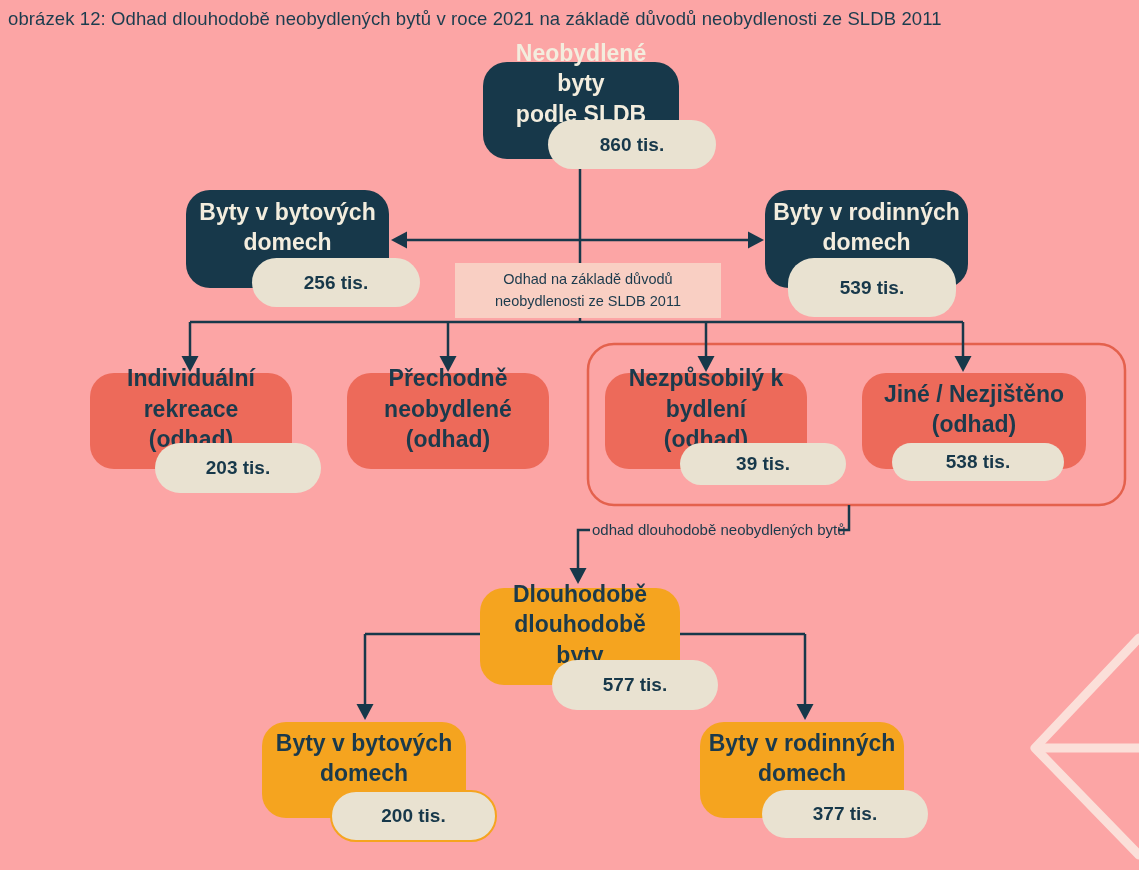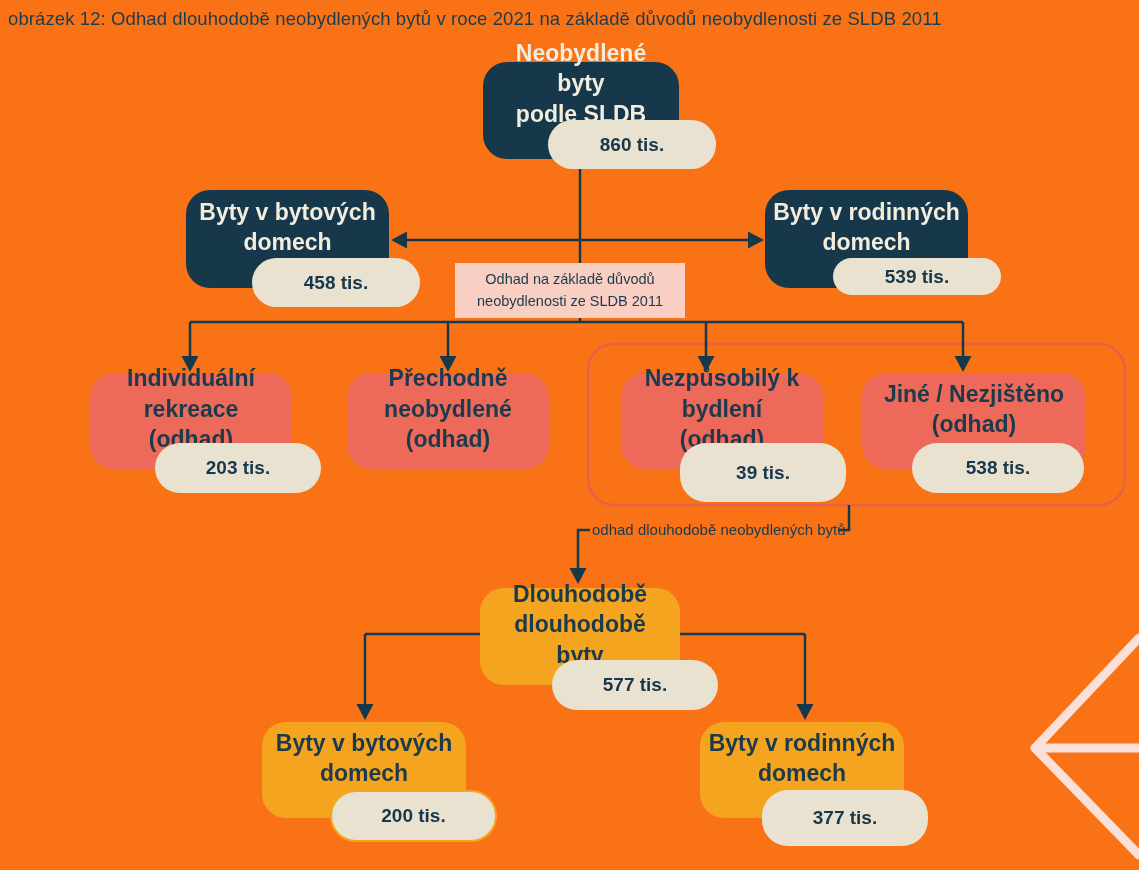--- a/index.html
+++ b/index.html
@@ -1,18 +1,18 @@
 <!DOCTYPE html>
 <html><head>
 <meta charset="utf-8">
 <style>
   html,body { margin:0; padding:0; background:#ffffff; }
   #canvas {
     position:relative; width:1139px; height:870px; overflow:hidden;
-    font-family:"Liberation Sans", sans-serif; background:#f97316;
+    font-family:"Liberation Sans", sans-serif; background:#fca5a5;
   }
   #connector-layer { position:absolute; left:0; top:0; width:1139px; height:870px; }
   .fig-title {
     position:absolute; left:8px; top:8px; width:1125px;
     font-size:18.5px; font-weight:500; color:#1b3c4e; letter-spacing:0.1px;
   }
   .node {
     position:absolute; border-radius:24px;
     display:flex; align-items:center; justify-content:center;
     text-align:center; font-weight:bold; font-size:23px; line-height:1.32;
@@ -21,21 +21,21 @@
   .node.navy   { background:#17384a; color:#f3edde; }
   .node.coral  { background:#ed6a5a; color:#1b3a4c; }
   .node.orange { background:#f5a41f; color:#1b3a4c; }
   .badge {
     position:absolute; border-radius:26px; background:#e9e2d1; color:#17384a;
     font-weight:bold; font-size:19px;
     display:flex; align-items:center; justify-content:center; box-sizing:border-box;
   }
   .badge.bordered { border:2.5px solid #f5a41f; }
   .method-note {
-    position:absolute; left:455px; top:263px; width:230px; height:55px;
+    position:absolute; left:455px; top:263px; width:266px; height:55px;
     background:#f9cfc3; color:#1b3a4c; font-size:14.5px; font-weight:500;
     display:flex; align-items:center; justify-content:center; text-align:center;
     line-height:1.45; white-space:pre-line;
   }
   .bracket-note {
     position:absolute; left:592px; top:521px; white-space:nowrap;
     font-size:15px; font-weight:500; color:#1b3a4c;text-align:center;
   }
 </style>
 </head>
@@ -86,51 +86,51 @@
   </svg>
 
   <div class="fig-title">obrázek 12: Odhad dlouhodobě neobydlených bytů v roce 2021 na základě důvodů neobydlenosti ze SLDB 2011</div>
 
   <div class="node navy" style="left:483px; top:62px; width:196px; height:97px;">Neobydlené byty
 podle SLDB 2021</div>
   <div class="badge" style="left:548px; top:120px; width:168px; height:49px;">860 tis.</div>
 
   <div class="node navy" style="left:186px; top:190px; width:203px; height:98px;">Byty v bytových
 domech</div>
-  <div class="badge" style="left:252px; top:258px; width:168px; height:49px;">458 tis.</div>
+  <div class="badge" style="left:252px; top:258px; width:168px; height:49px;">256 tis.</div>
 
   <div class="node navy" style="left:765px; top:190px; width:203px; height:98px;">Byty v rodinných
 domech</div>
-  <div class="badge" style="left:833px; top:258px; width:168px; height:37px;">539 tis.</div>
+  <div class="badge" style="left:788px; top:258px; width:168px; height:59px;">539 tis.</div>
 
   <div class="method-note">Odhad na základě důvodů
 neobydlenosti ze SLDB 2011</div>
 
   <div class="node coral" style="left:90px; top:373px; width:202px; height:96px;">Individuální rekreace
 (odhad)</div>
   <div class="badge" style="left:155px; top:443px; width:166px; height:50px;">203 tis.</div>
 
   <div class="node coral" style="left:347px; top:373px; width:202px; height:96px;">Přechodně
 neobydlené (odhad)</div>
 
-  <div class="node coral" style="left:605px; top:373px; width:202px; height:96px;margin-left:16px;">Nezpůsobilý k bydlení
+  <div class="node coral" style="left:605px; top:373px; width:202px; height:96px;">Nezpůsobilý k bydlení
 (odhad)</div>
-  <div class="badge" style="left:680px; top:443px; width:166px; height:59px;">39 tis.</div>
+  <div class="badge" style="left:680px; top:443px; width:166px; height:42px;">39 tis.</div>
 
   <div class="node coral" style="left:862px; top:373px; width:224px; height:96px;">Jiné / Nezjištěno
 (odhad)</div>
-  <div class="badge" style="left:912px; top:443px; width:172px; height:50px;">538 tis.</div>
+  <div class="badge" style="left:892px; top:443px; width:172px; height:38px;">538 tis.</div>
 
   <div class="bracket-note">odhad dlouhodobě neobydlených bytů</div>
 
   <div class="node orange" style="left:480px; top:588px; width:200px; height:97px;">Dlouhodobě
 dlouhodobě byty</div>
   <div class="badge" style="left:552px; top:660px; width:166px; height:50px;">577 tis.</div>
 
   <div class="node orange" style="left:262px; top:722px; width:204px; height:96px;">Byty v bytových
 domech</div>
   <div class="badge bordered" style="left:330px; top:790px; width:167px; height:52px;">200 tis.</div>
 
   <div class="node orange" style="left:700px; top:722px; width:204px; height:96px;">Byty v rodinných
 domech</div>
-  <div class="badge" style="left:762px; top:790px; width:166px; height:56px;">377 tis.</div>
+  <div class="badge" style="left:762px; top:790px; width:166px; height:48px;">377 tis.</div>
 
 </div>
 
 </body></html>

